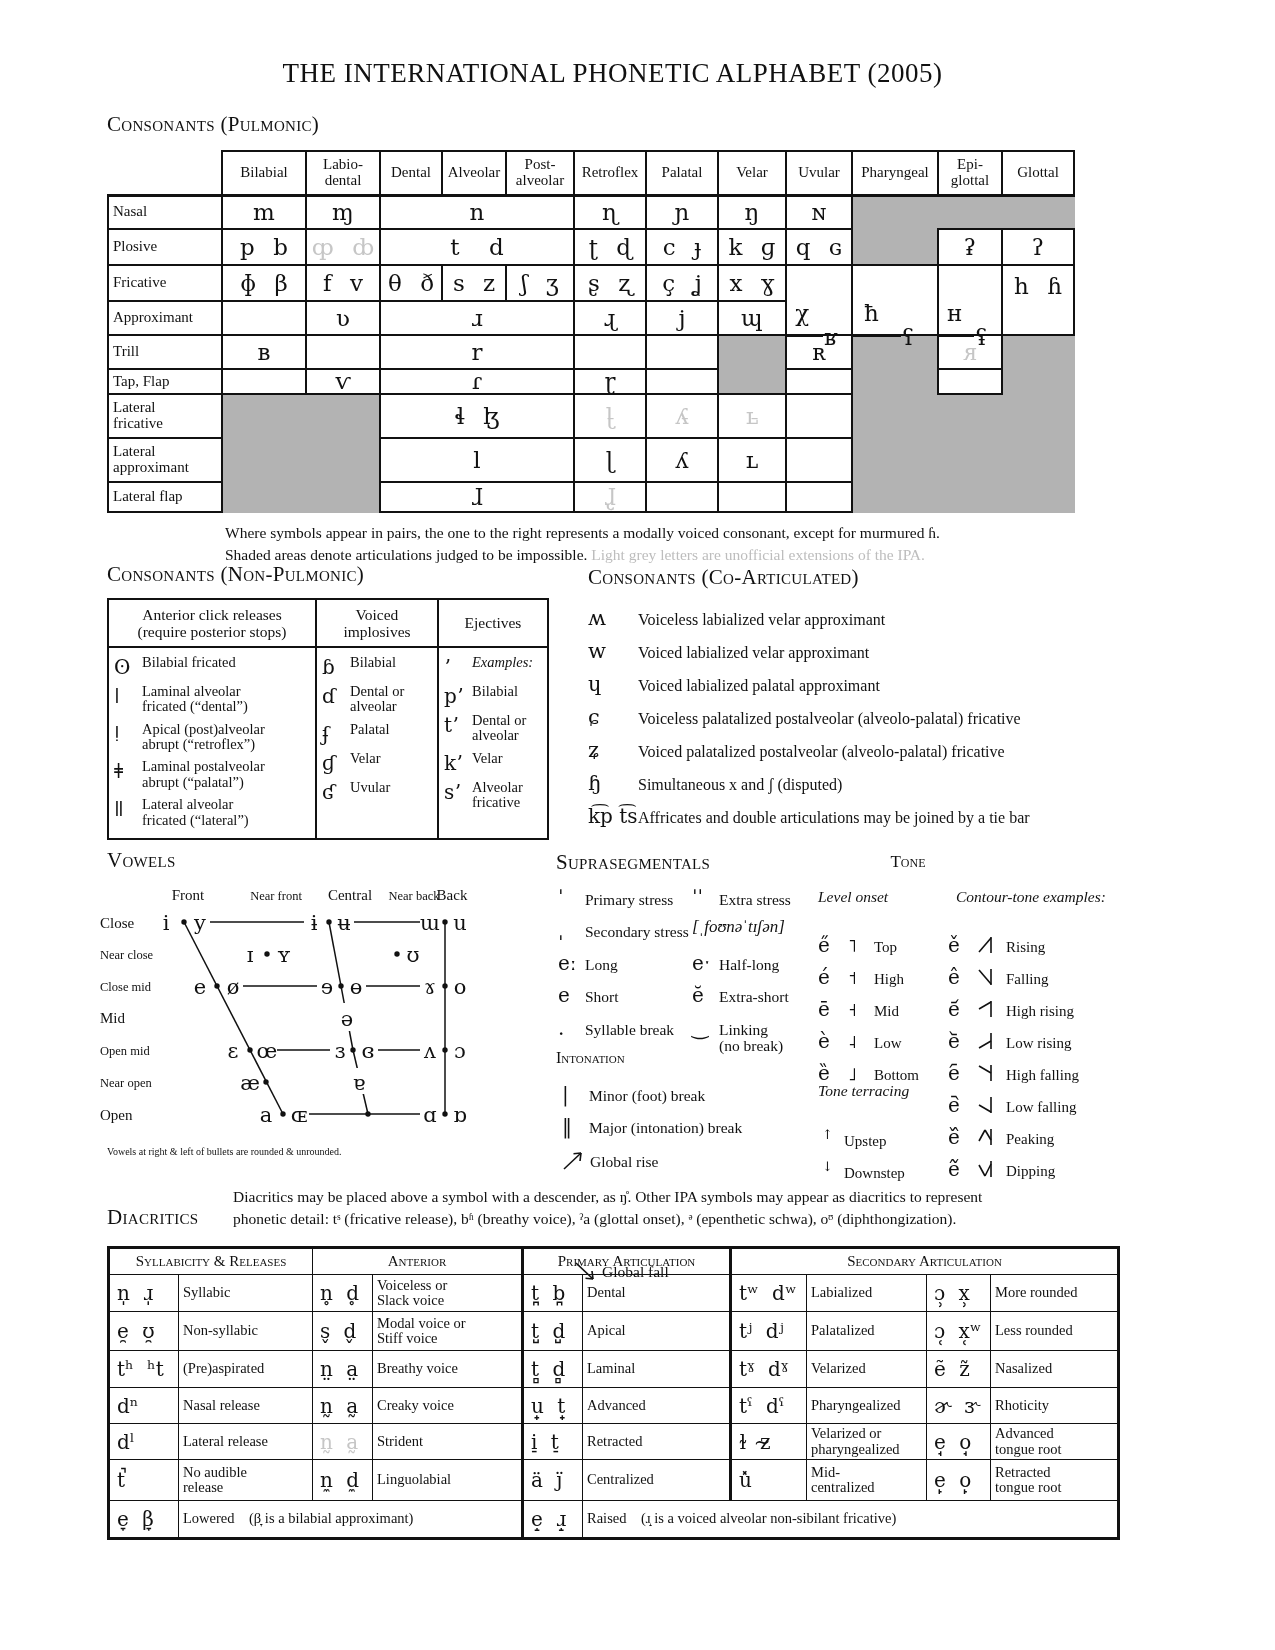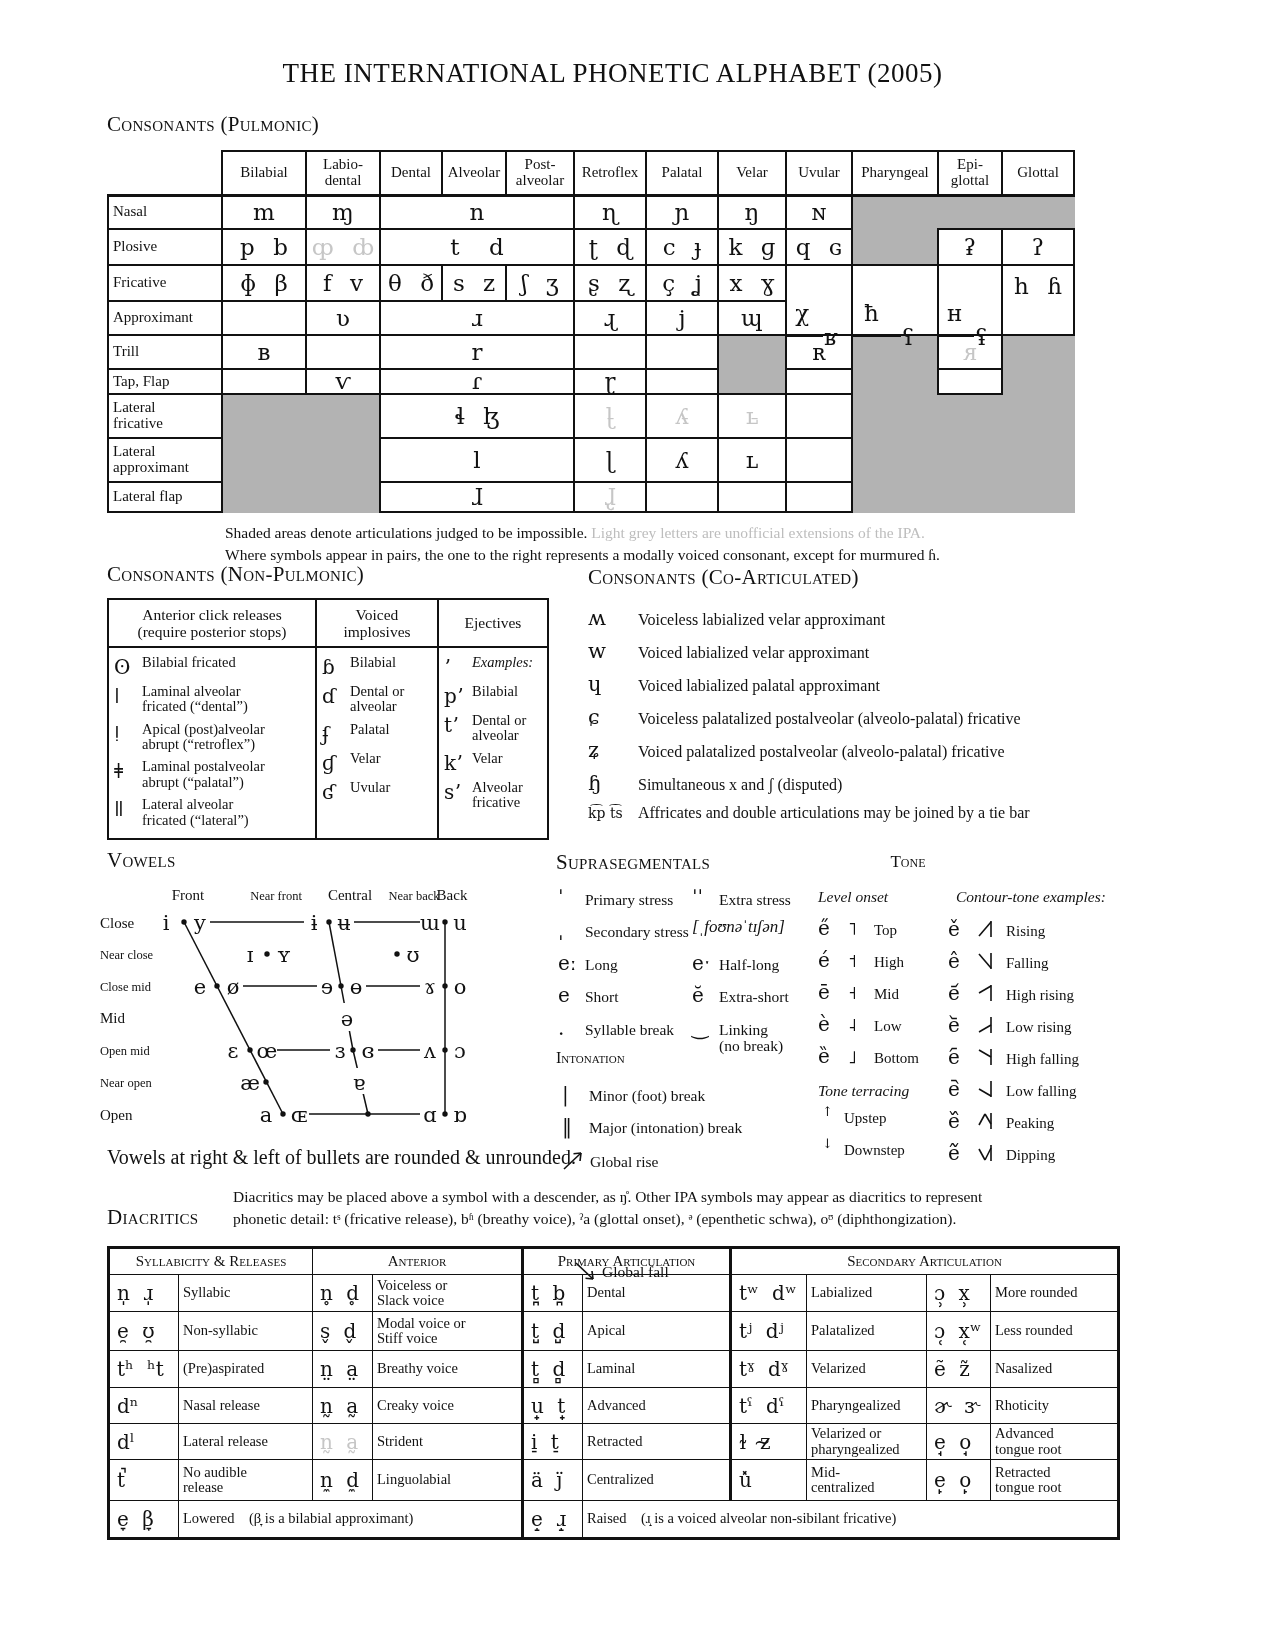--- a/index.html
+++ b/index.html
@@ -40,23 +40,23 @@
   .npt .sym{width:28px;flex:none;font-family:"DejaVu Serif","DejaVu Sans",serif;font-size:20px;line-height:1;padding-top:2px;}
   .npt .lab{font-size:14.5px;white-space:pre-line;line-height:1.06;}
   .npt .lab.it{font-style:italic;}
   
   .coart{position:absolute;left:588px;top:565px;width:560px;}
   .coart h2{position:static;}
   .coart .list{margin-top:16px;}
   .coart .li{display:flex;align-items:baseline;height:33px;}
   .coart .sym{width:50px;flex:none;font-family:"DejaVu Serif","DejaVu Sans",serif;font-size:21px;}
   .coart .lab{font-size:16px;}
-  .coart .li.tie .sym{width:50px;font-size:14px;}
+  .coart .li.tie .sym{width:50px;font-size:20px;}
   
-  .vow-note{position:absolute;left:107px;top:1146px;font-size:20px;}
+  .vow-note{position:absolute;left:107px;top:1146px;font-size:10px;}
   svg text{fill:#111;}
   .vl{font-family:"DejaVu Serif","DejaVu Sans",serif;font-size:21px;}
   .vh1,.vr1{font-family:"Liberation Serif",serif;font-size:15px;}
   .vh2,.vr2{font-family:"Liberation Serif",serif;font-size:12.5px;}
   
   .li .sym{font-family:"DejaVu Serif","DejaVu Sans",serif;}
   .ss{position:absolute;left:556px;top:850px;width:280px;height:320px;}
   .ss h2{left:0;top:0;}
   .ss .col{position:absolute;}
   .ss .li{display:flex;align-items:baseline;height:32.4px;}
@@ -68,21 +68,21 @@
   .ss .li.gf{margin-left:12px;}
   .ss-int-h{position:absolute;left:0;top:199px;font-variant:small-caps;font-size:16px;}
   .icon-sym{flex:none;margin-right:8px;position:relative;top:3px;}
   .tone{position:absolute;left:808px;top:850px;width:330px;height:330px;}
   .tone .hd{position:absolute;left:40px;top:2px;width:120px;text-align:center;font-variant:small-caps;font-size:17px;}
   .tone .ital{position:absolute;font-style:italic;font-size:15.5px;}
   .tone .col{position:absolute;}
   .tone .li{display:flex;align-items:baseline;height:32px;}
   .tone .sym{width:30px;flex:none;font-size:20px;}
   .tone .bar{width:26px;flex:none;font-family:"DejaVu Sans",sans-serif;font-size:18px;}
-  .tone .lab{font-size:15px;}
+  .tone .lab{font-size:15px;margin-top:23px;}
   .tone .li.sup .sym{font-size:13px;position:relative;top:-7px;width:22px;}
   
   .dia-h2{left:107px;top:1205px;}
   .dia-intro{position:absolute;left:233px;top:1186px;width:890px;font-size:15.5px;line-height:1.42;}
   table.dt{position:absolute;left:107px;top:1246px;border-collapse:collapse;table-layout:fixed;border:3px solid #111;}
   .dt th,.dt td{border:1.5px solid #111;padding:0 4px;}
   .dt th{font-weight:normal;font-variant:small-caps;font-size:15px;height:25px;text-align:center;}
   .dt td{vertical-align:middle;}
   .dt tr:nth-child(2){height:37px}.dt tr:nth-child(3){height:39px}.dt tr:nth-child(4){height:37px}
   .dt tr:nth-child(5){height:36px}.dt tr:nth-child(6){height:36px}.dt tr:nth-child(7){height:41px}
@@ -248,23 +248,23 @@
           <td class="rl">Lateral flap</td>
           <td colspan="3" class="sym">ɺ</td>
           <td class="sym xg">ɺ̢</td>
           <td></td>
           <td></td>
           <td></td>
         </tr>
       </tbody>
   </table>
   <div class="pnotes">
+    <div><span>Where symbols appear in pairs, the one to the right represents a modally voiced consonant, except for murmured ɦ.</span></div>
     <div><span>Shaded areas denote articulations judged to be impossible.</span>
       <span class="greynote">Light grey letters are unofficial extensions of the IPA.</span></div>
-    <div><span>Where symbols appear in pairs, the one to the right represents a modally voiced consonant, except for murmured ɦ.</span></div>
   </div>
 
   <h2 class="sec" style="left:107px;top:562px;">Consonants (Non-Pulmonic)</h2>
   <table class="npt">
     <colgroup>
         <col style="width:208px">
         <col style="width:122px">
         <col style="width:110px">
       </colgroup>
     <tbody>

